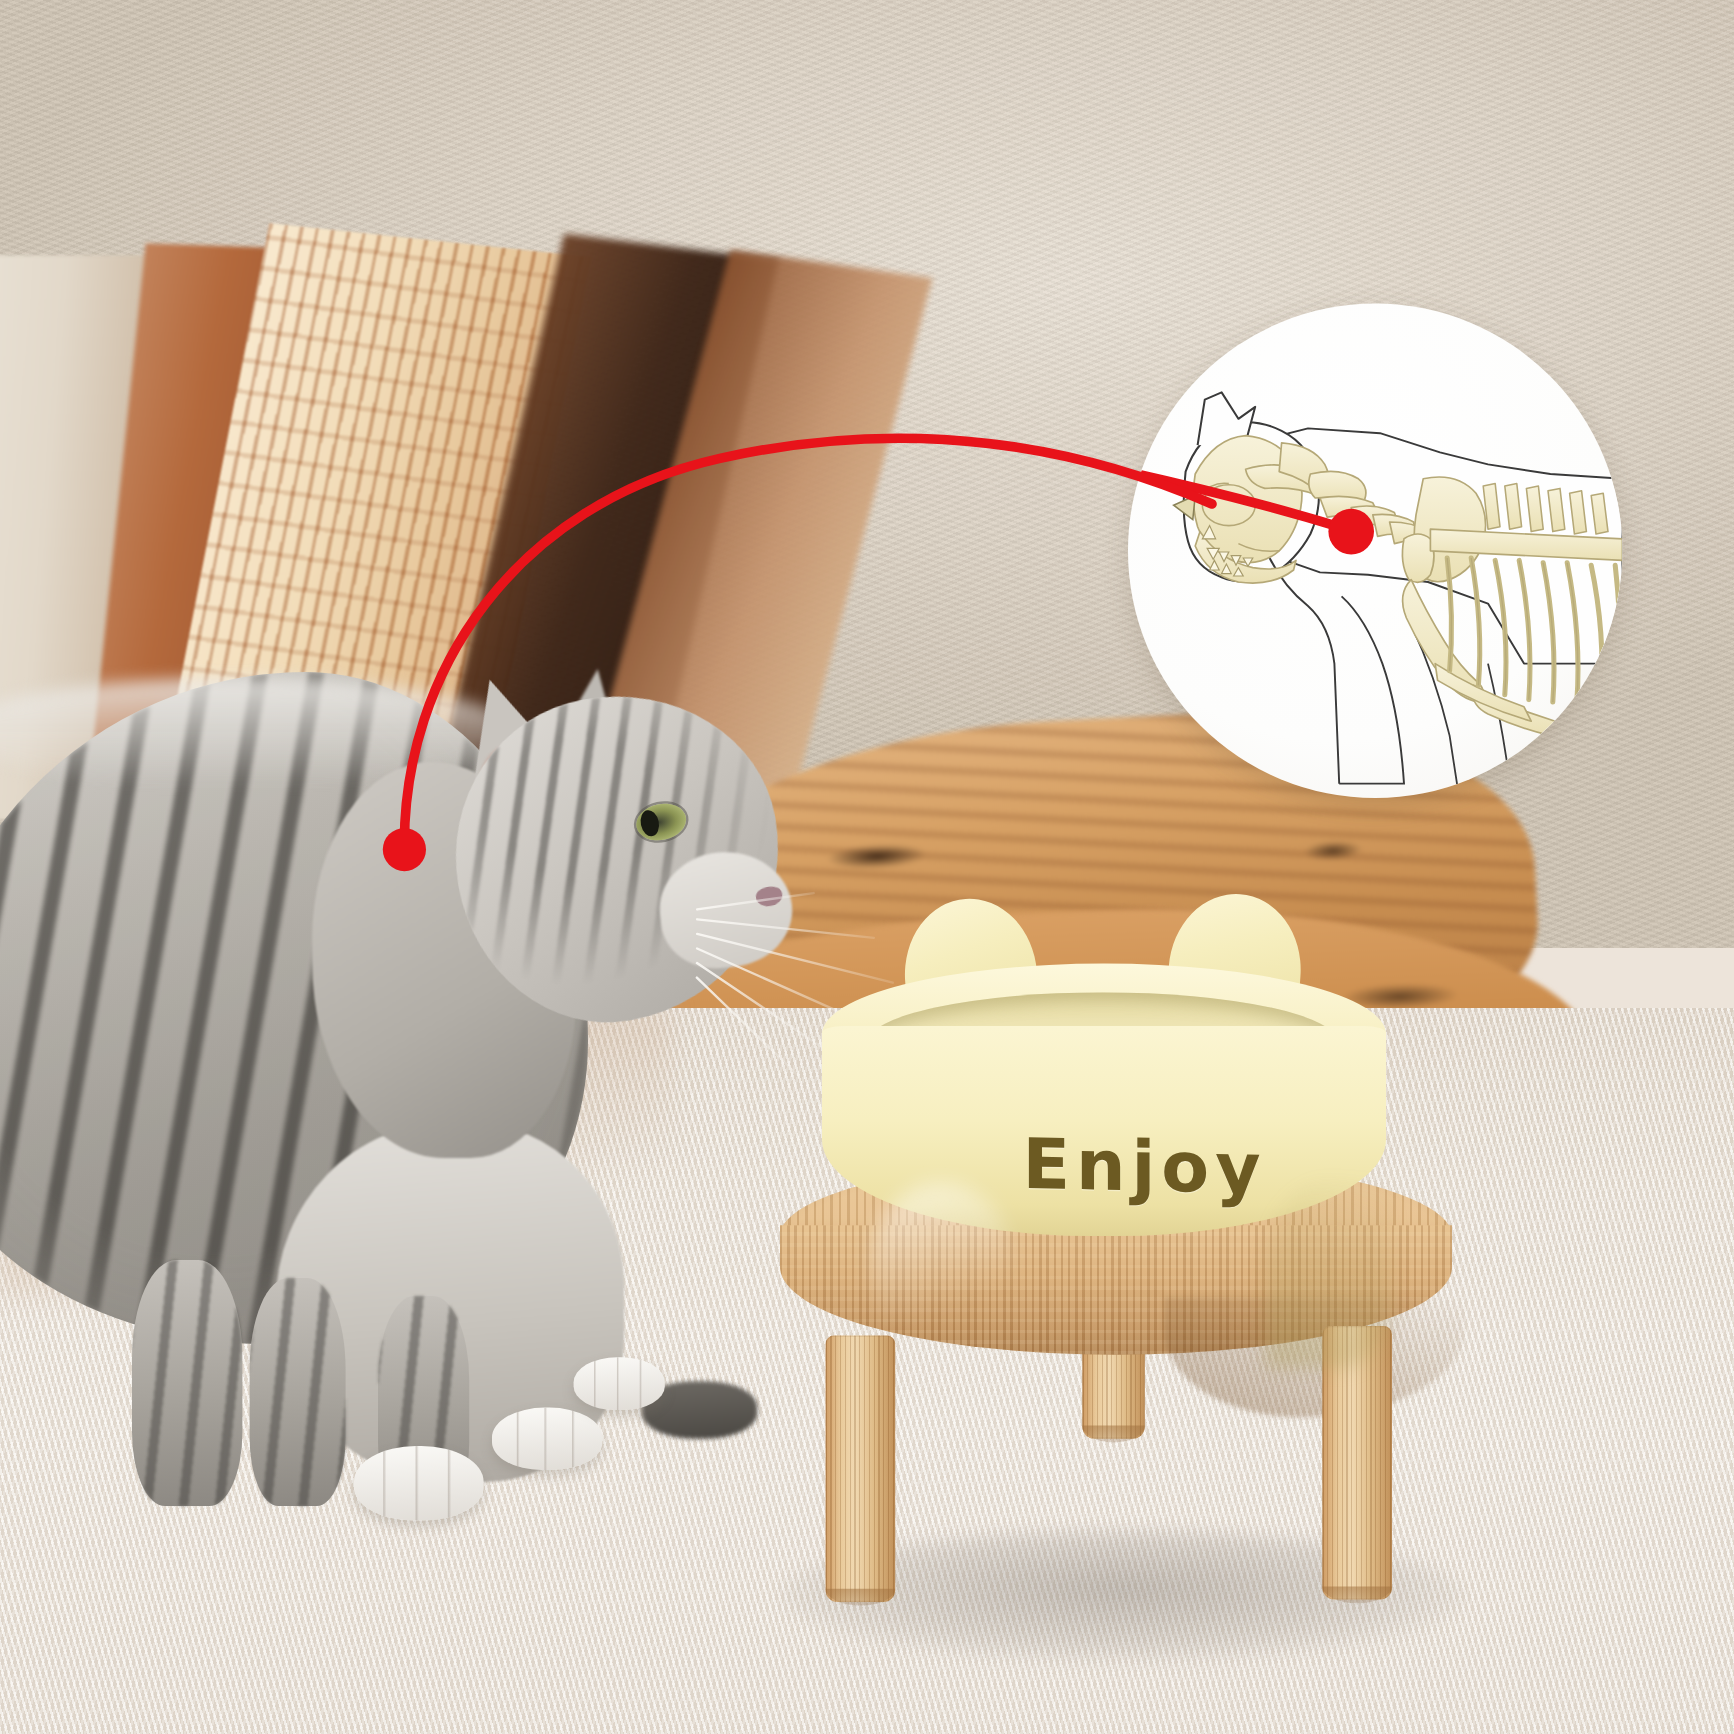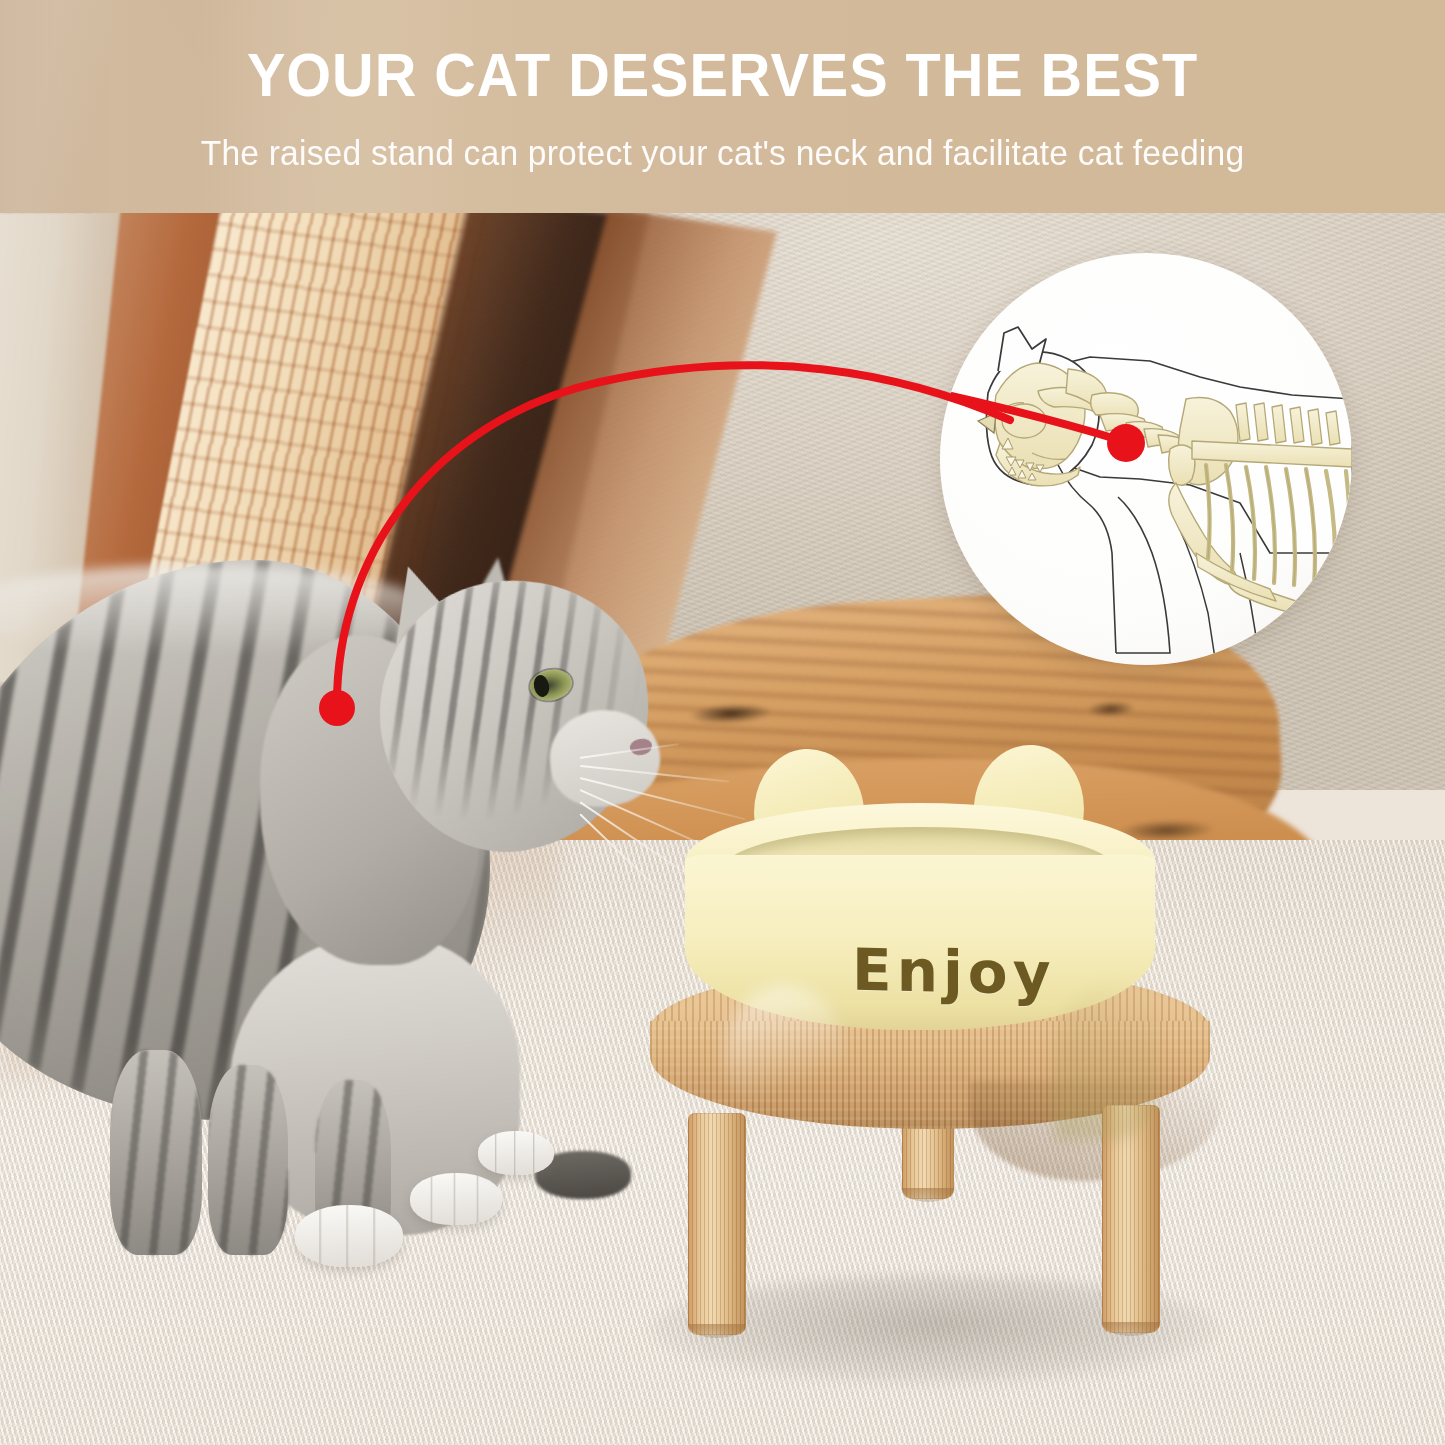--- a/index.html
+++ b/index.html
@@ -678,19 +678,14 @@
 
     <svg class="pointer-svg" viewBox="0 0 1445 1445">
       <path d="M337 708
                C 335 560, 430 420, 600 382
                C 760 346, 900 372, 1010 420" fill="none" stroke="#E8131A" stroke-width="8" stroke-linecap="round"></path>
       <circle cx="337" cy="708" r="18" fill="#E8131A"></circle>
     </svg>
 
   </div>
 
-  <div class="banner">
-    <div class="banner-tex"></div>
-    <div class="headline">YOUR CAT DESERVES THE BEST</div>
-    <div class="subline">The raised stand can protect your cat's neck and facilitate cat feeding</div>
-  </div>
 
 </div>
 
 </body></html>

